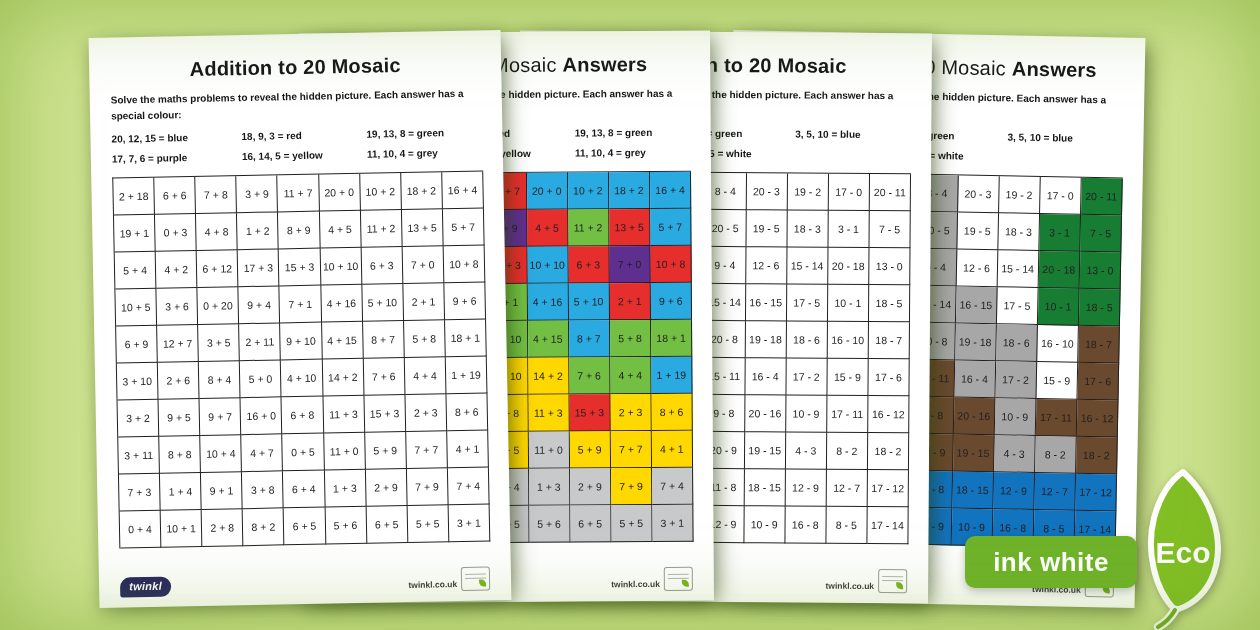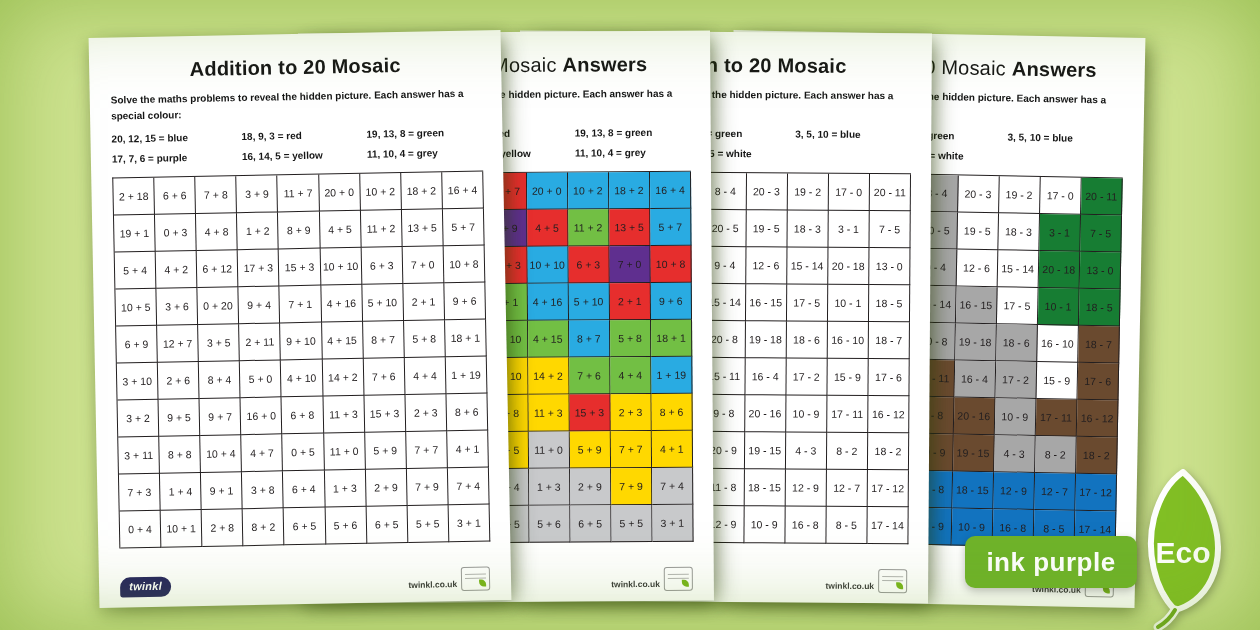--- a/index.html
+++ b/index.html
@@ -599,21 +599,21 @@
       <span class="stamp">
           <i class="sl s1"></i>
           <i class="sl s2"></i>
           <i class="sleaf"></i>
         </span>
     </span>
   </div>
 </div>
 
 <div class="eco-pill">
-  <span>ink purple</span>
+  <span>ink white</span>
 </div>
 <svg class="eco-leaf" viewBox="0 0 114 166">
   <path d="M59 6 C90 34 103 80 87 114 C79 131 64 141 51 144 C30 123 22 84 30 52 C36 30 47 14 59 6 Z" fill="#82bf25" stroke="#ffffff" stroke-width="6" stroke-linejoin="round"></path>
   <path d="M51 144 C47 151 43 156 34 161" fill="none" stroke="#ffffff" stroke-width="9" stroke-linecap="round"></path>
   <path d="M51 144 C47 151 43 156 34 161" fill="none" stroke="#6fa81e" stroke-width="4" stroke-linecap="round"></path>
   <text x="59" y="97" text-anchor="middle" font-size="30" font-weight="bold" fill="#ffffff" font-family="Liberation Sans, sans-serif">Eco</text>
 </svg>
 
 <div class="vignette"></div>
 

